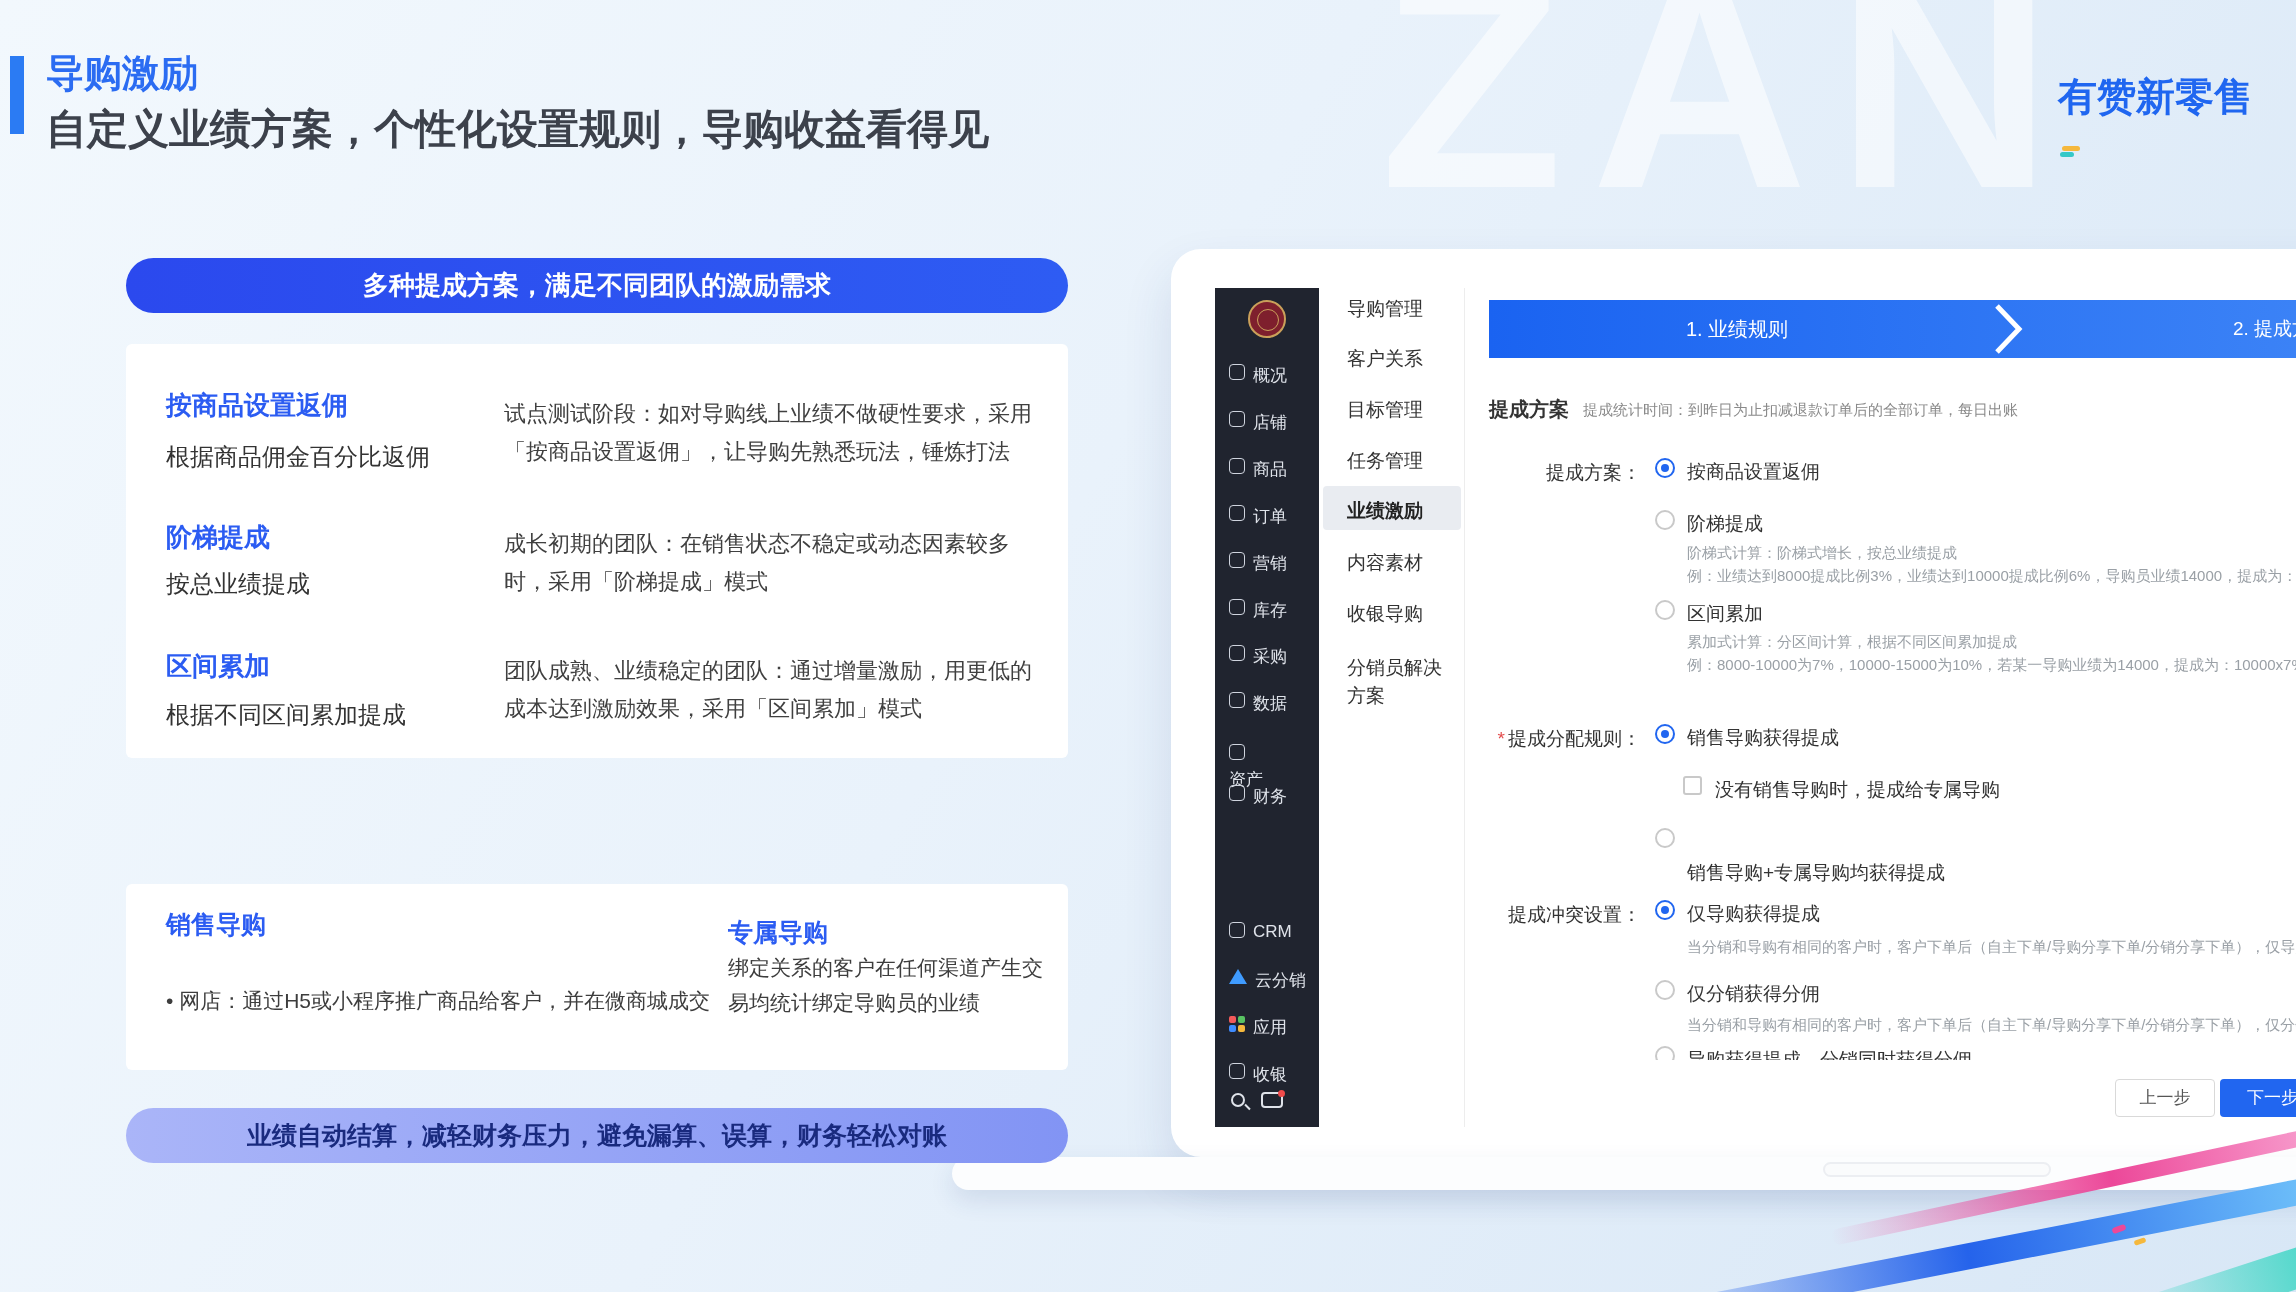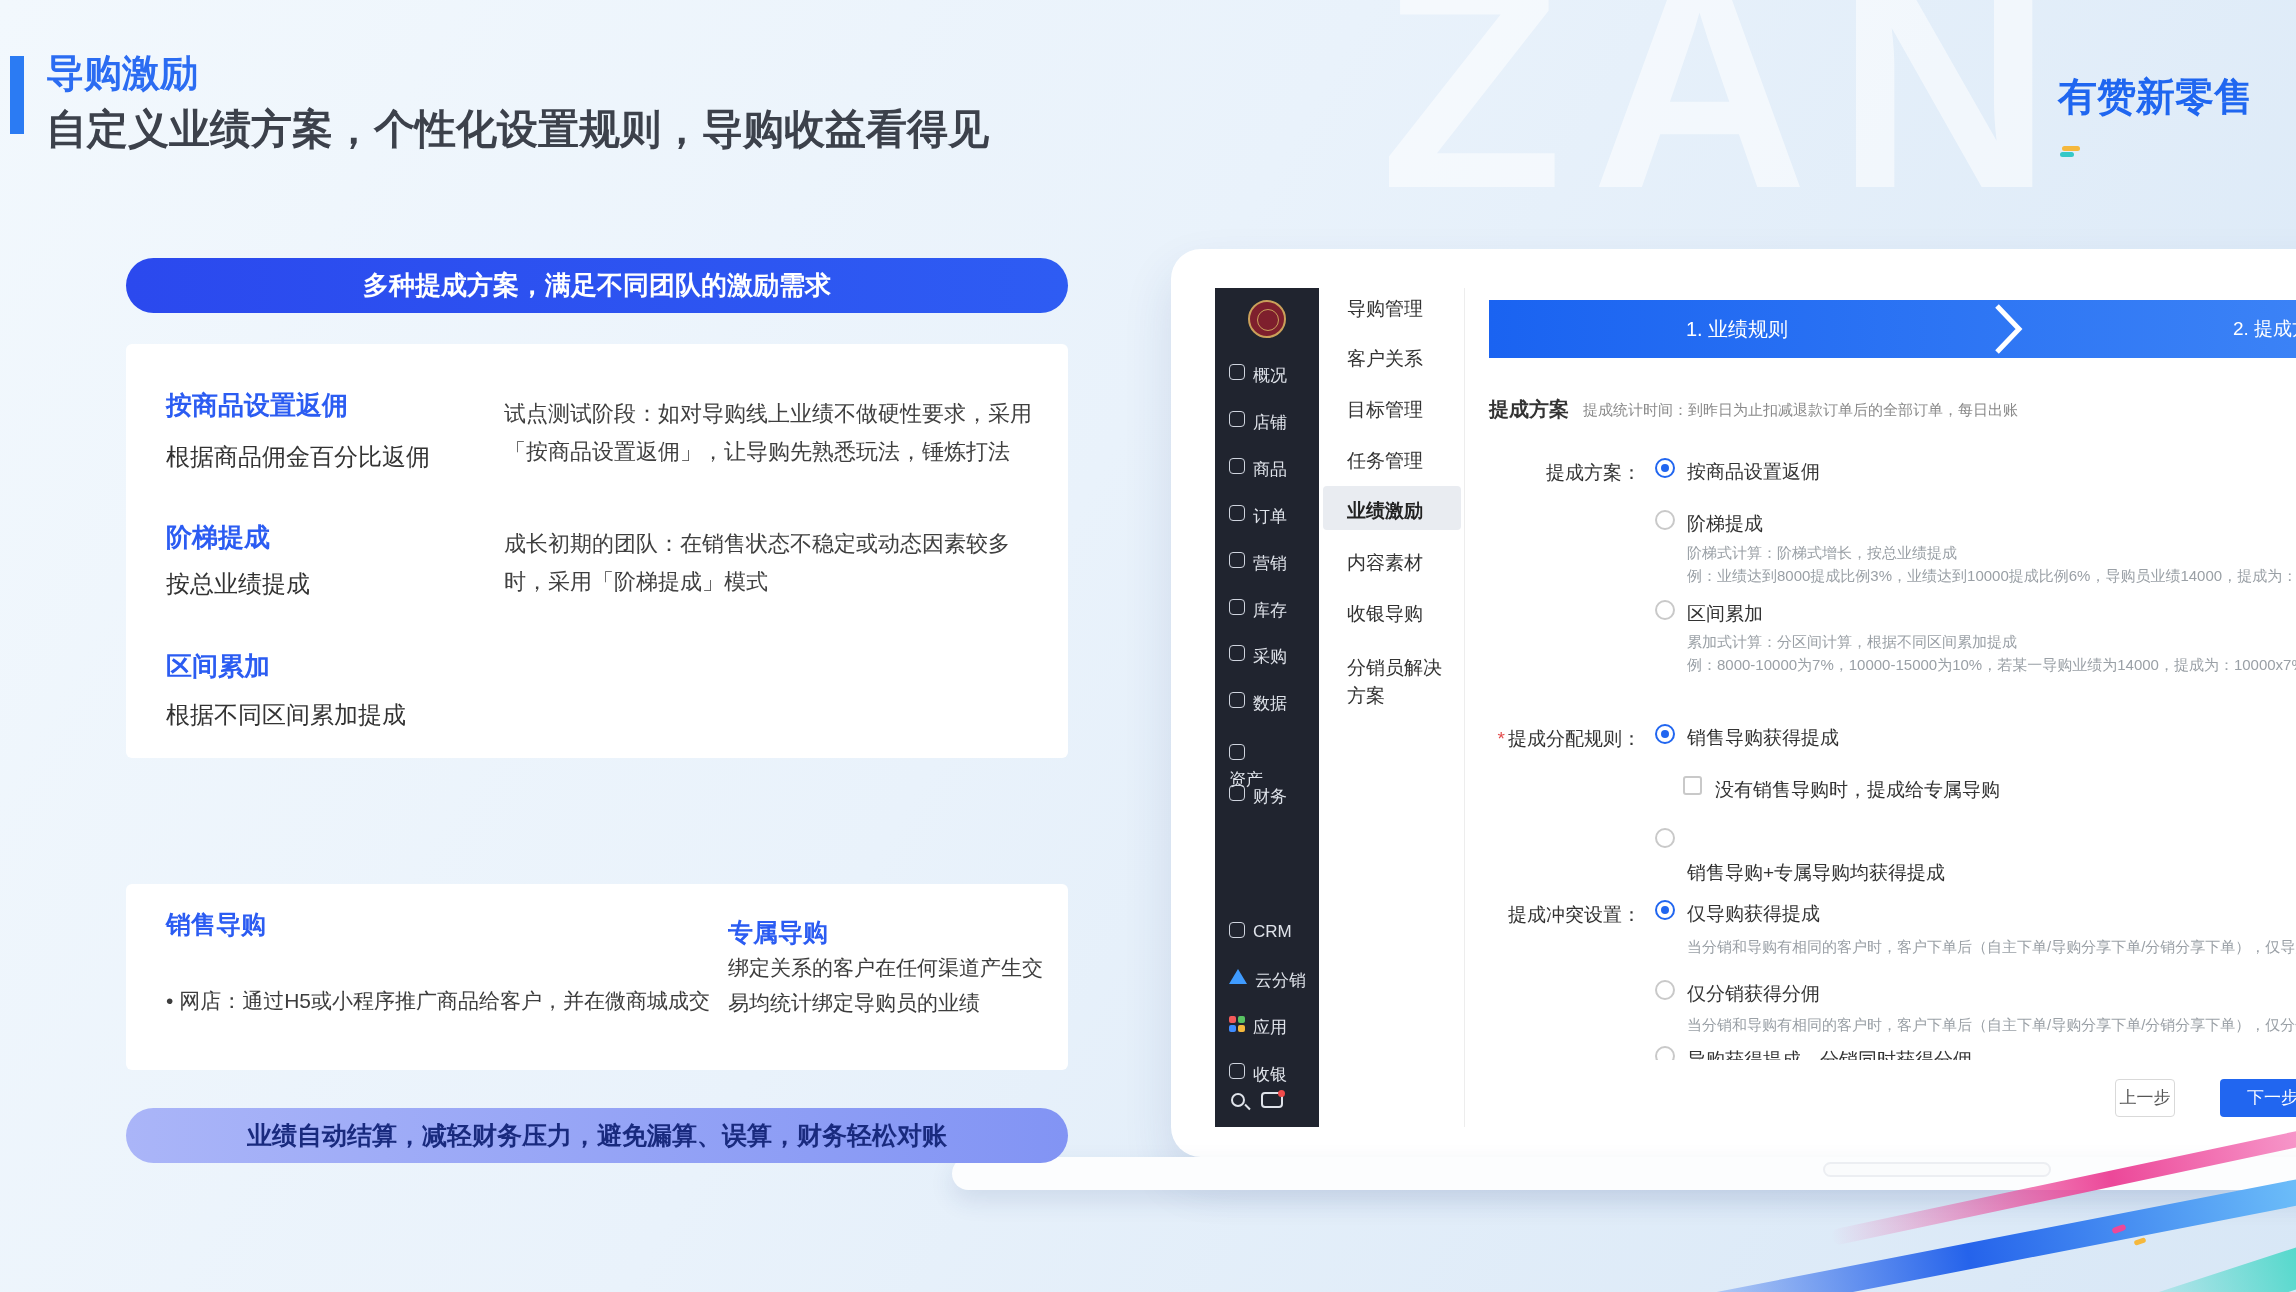--- a/index.html
+++ b/index.html
@@ -89,21 +89,21 @@
            background:#fff; cursor:pointer; }
   .radio.sel { border-color:#2166f0; }
   .radio.sel::after { content:""; position:absolute; left:4px; top:4px; width:8px; height:8px; border-radius:50%; background:#2166f0; }
   .checkbox { position:absolute; left:218px; width:19px; height:19px; border:2px solid #c9c9c9; border-radius:3px;
               background:#fff; cursor:pointer; }
   .opt-text { position:absolute; left:222px; font-size:19px; color:#333; white-space:nowrap; cursor:pointer; }
   .opt-text.cbx { left:250px; }
   .fnote { position:absolute; left:222px; right:0; font-size:15px; color:#9aa0a6; white-space:nowrap; overflow:hidden; }
 
   #panel-footer { position:absolute; left:0; top:772px; width:831px; height:67px; background:#fff; }
-  #btn-prev { position:absolute; left:650px; top:19px; width:60px; height:38px; background:#fff; border:1px solid #d9d9d9;
+  #btn-prev { position:absolute; left:650px; top:19px; width:100px; height:38px; background:#fff; border:1px solid #d9d9d9;
               border-radius:4px; font-size:17px; color:#555; text-align:center; line-height:36px; cursor:pointer; }
   #btn-next { position:absolute; left:755px; top:19px; width:105px; height:38px; background:#2166f0; border-radius:4px;
               font-size:17px; color:#fff; text-align:center; line-height:38px; cursor:pointer; }
 
   
   .swoosh { position:absolute; border-radius:999px; z-index:4; pointer-events:none; }
   #swoosh-pink { width:520px; height:16px; right:-50px; bottom:100px; transform:rotate(-12deg);
                  background:linear-gradient(90deg,rgba(236,72,153,0),#ec4899 55%,#f9a8d4); }
   #swoosh-blue { width:760px; height:26px; right:-90px; bottom:30px; transform:rotate(-11deg);
                  background:linear-gradient(90deg,rgba(37,99,235,0),#2563eb 45%,#7dd3fc); }
@@ -129,20 +129,21 @@
     <div class="plan-title" style="top:44px;">按商品设置返佣</div>
     <div class="plan-sub" style="top:97px;">根据商品佣金百分比返佣</div>
     <div class="plan-desc" style="top:51px;">试点测试阶段：如对导购线上业绩不做硬性要求，采用「按商品设置返佣」，让导购先熟悉玩法，锤炼打法</div>
 
     <div class="plan-title" style="top:176px;">阶梯提成</div>
     <div class="plan-sub" style="top:224px;">按总业绩提成</div>
     <div class="plan-desc" style="top:181px;">成长初期的团队：在销售状态不稳定或动态因素较多时，采用「阶梯提成」模式</div>
 
     <div class="plan-title" style="top:305px;">区间累加</div>
     <div class="plan-sub" style="top:355px;">根据不同区间累加提成</div>
+    <div class="plan-desc" style="top:308px;">团队成熟、业绩稳定的团队：通过增量激励，用更低的成本达到激励效果，采用「区间累加」模式</div>
   </div>
 
 
   <div class="card" style="top:884px; height:186px;">
     <div class="role-title" style="left:40px; top:24px;">销售导购</div>
     <div class="bullet" style="top:103px;">网店：通过H5或小程序推广商品给客户，并在微商城成交</div>
     <div class="role-title" style="left:602px; top:32px;">专属导购</div>
     <div class="role-desc" style="top:66px;">绑定关系的客户在任何渠道产生交易均统计绑定导购员的业绩</div>
   </div>
 

